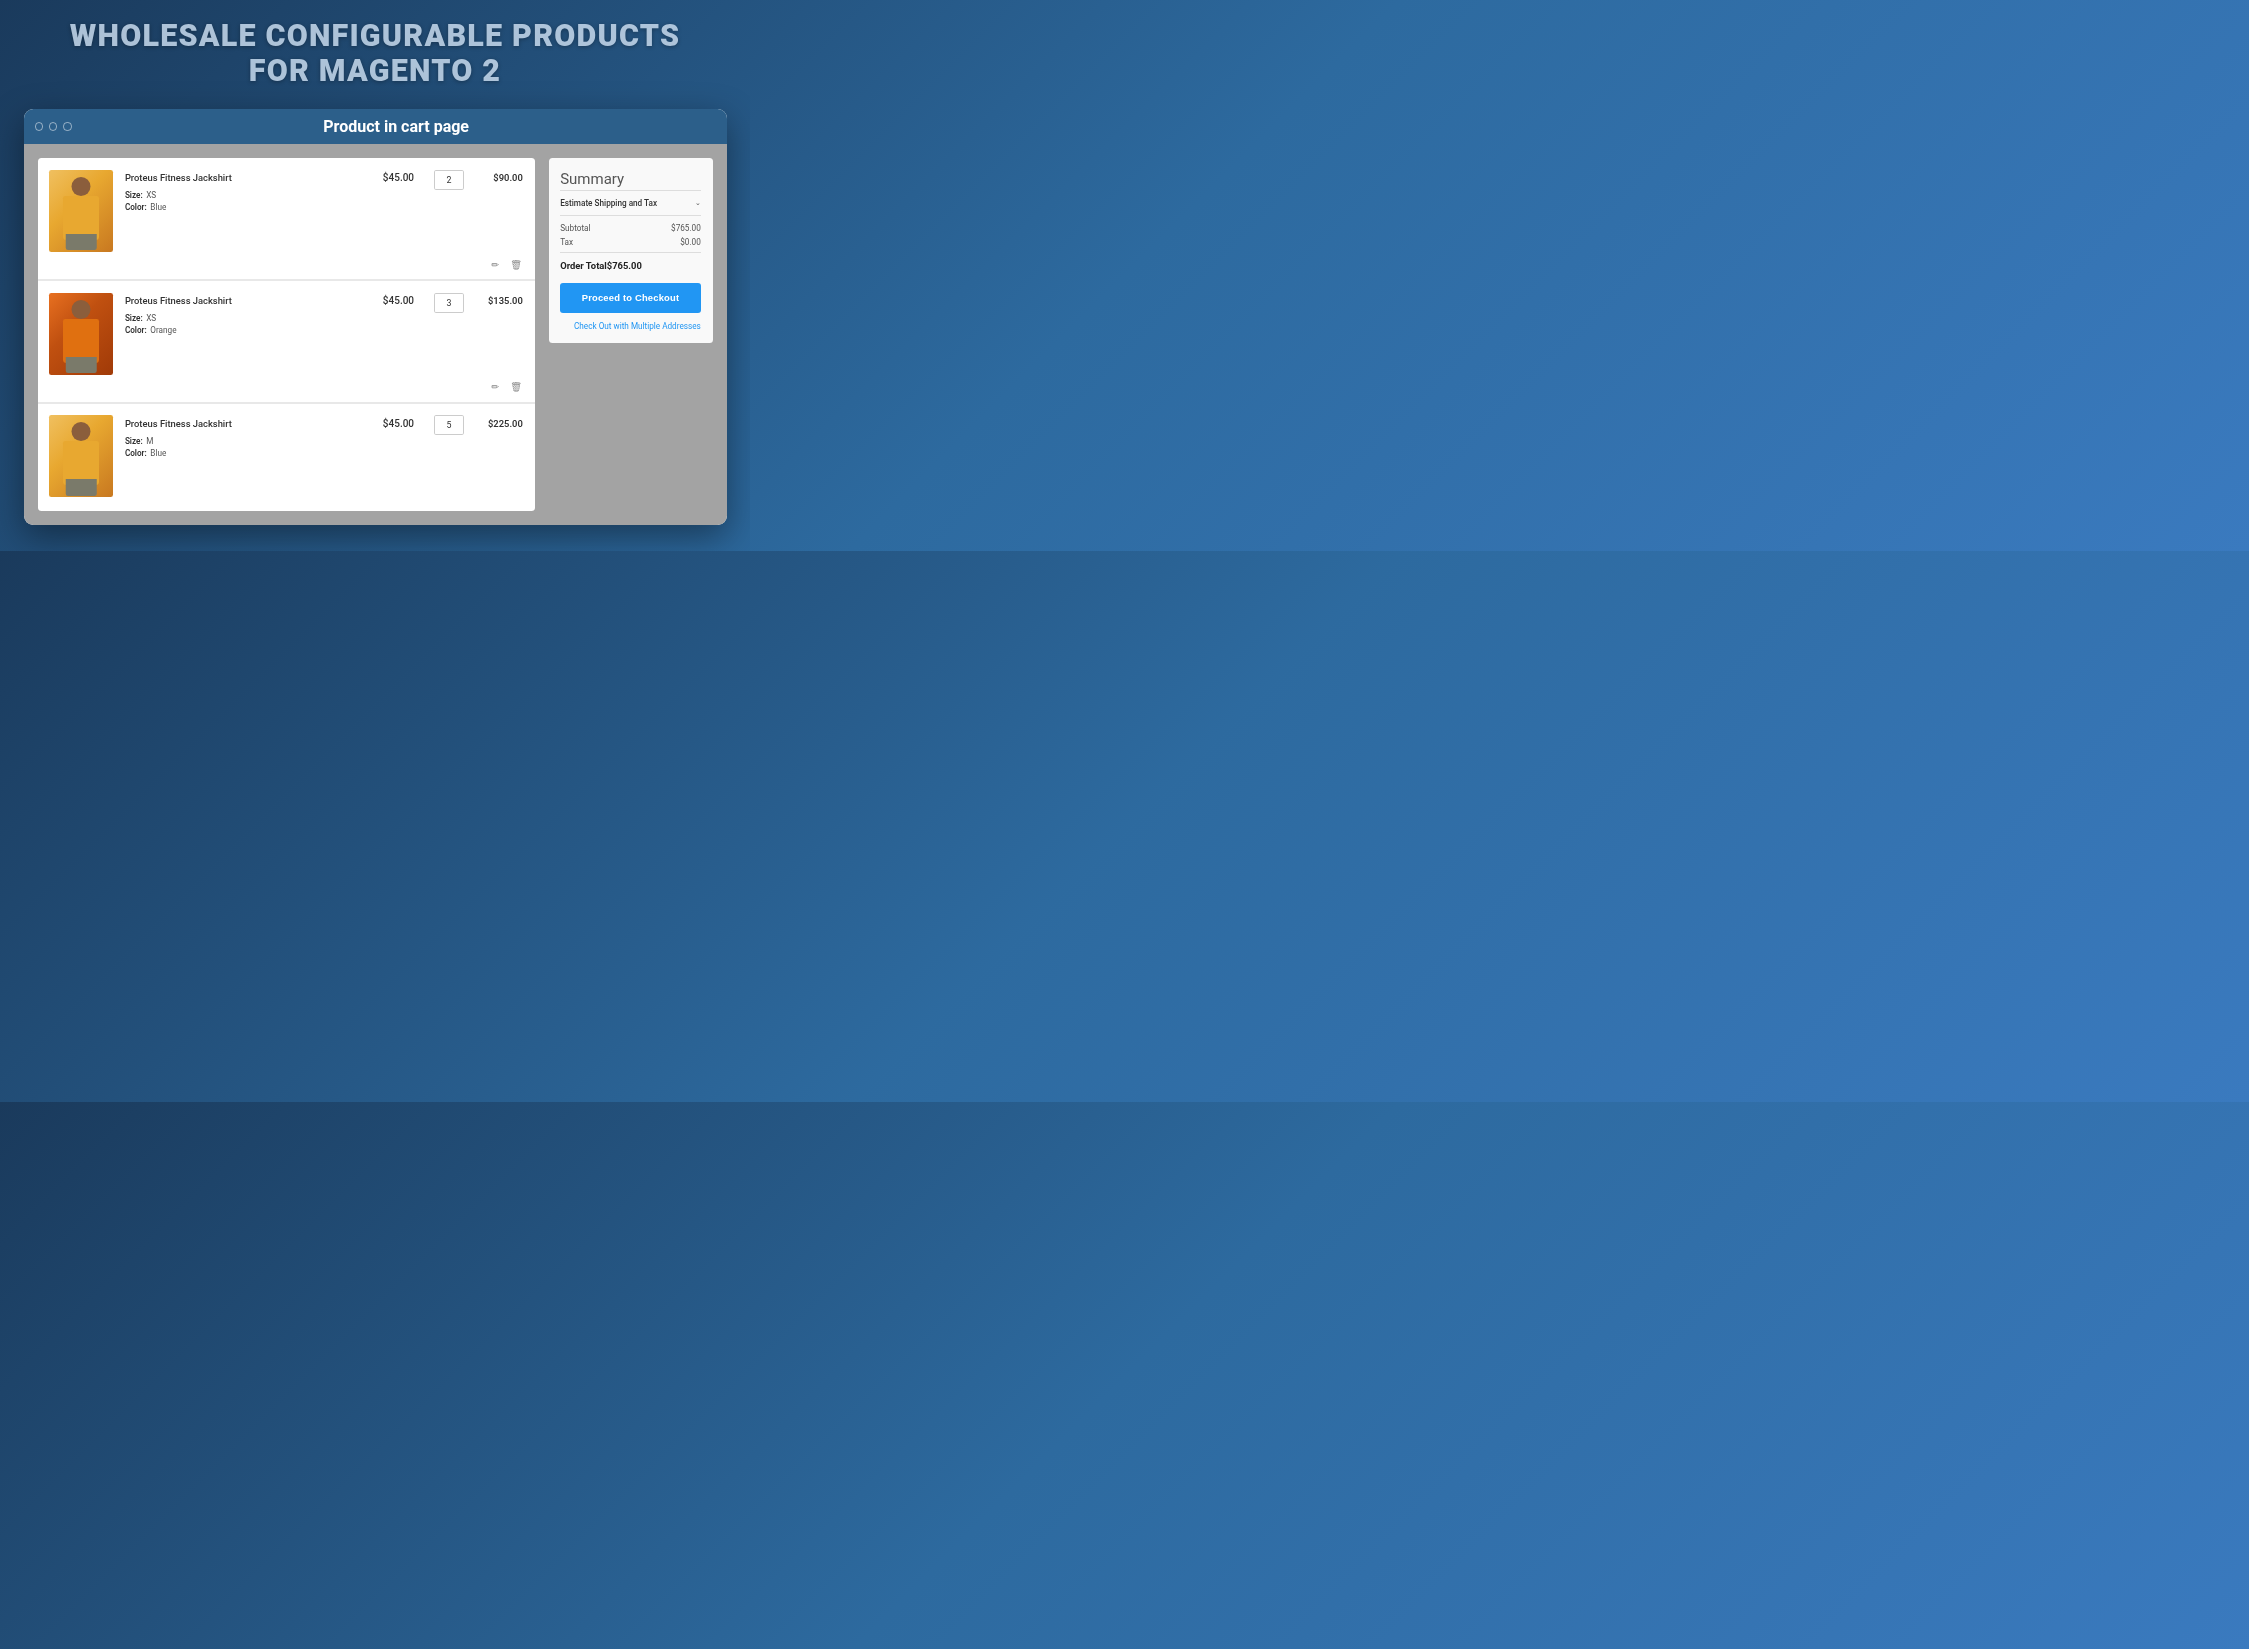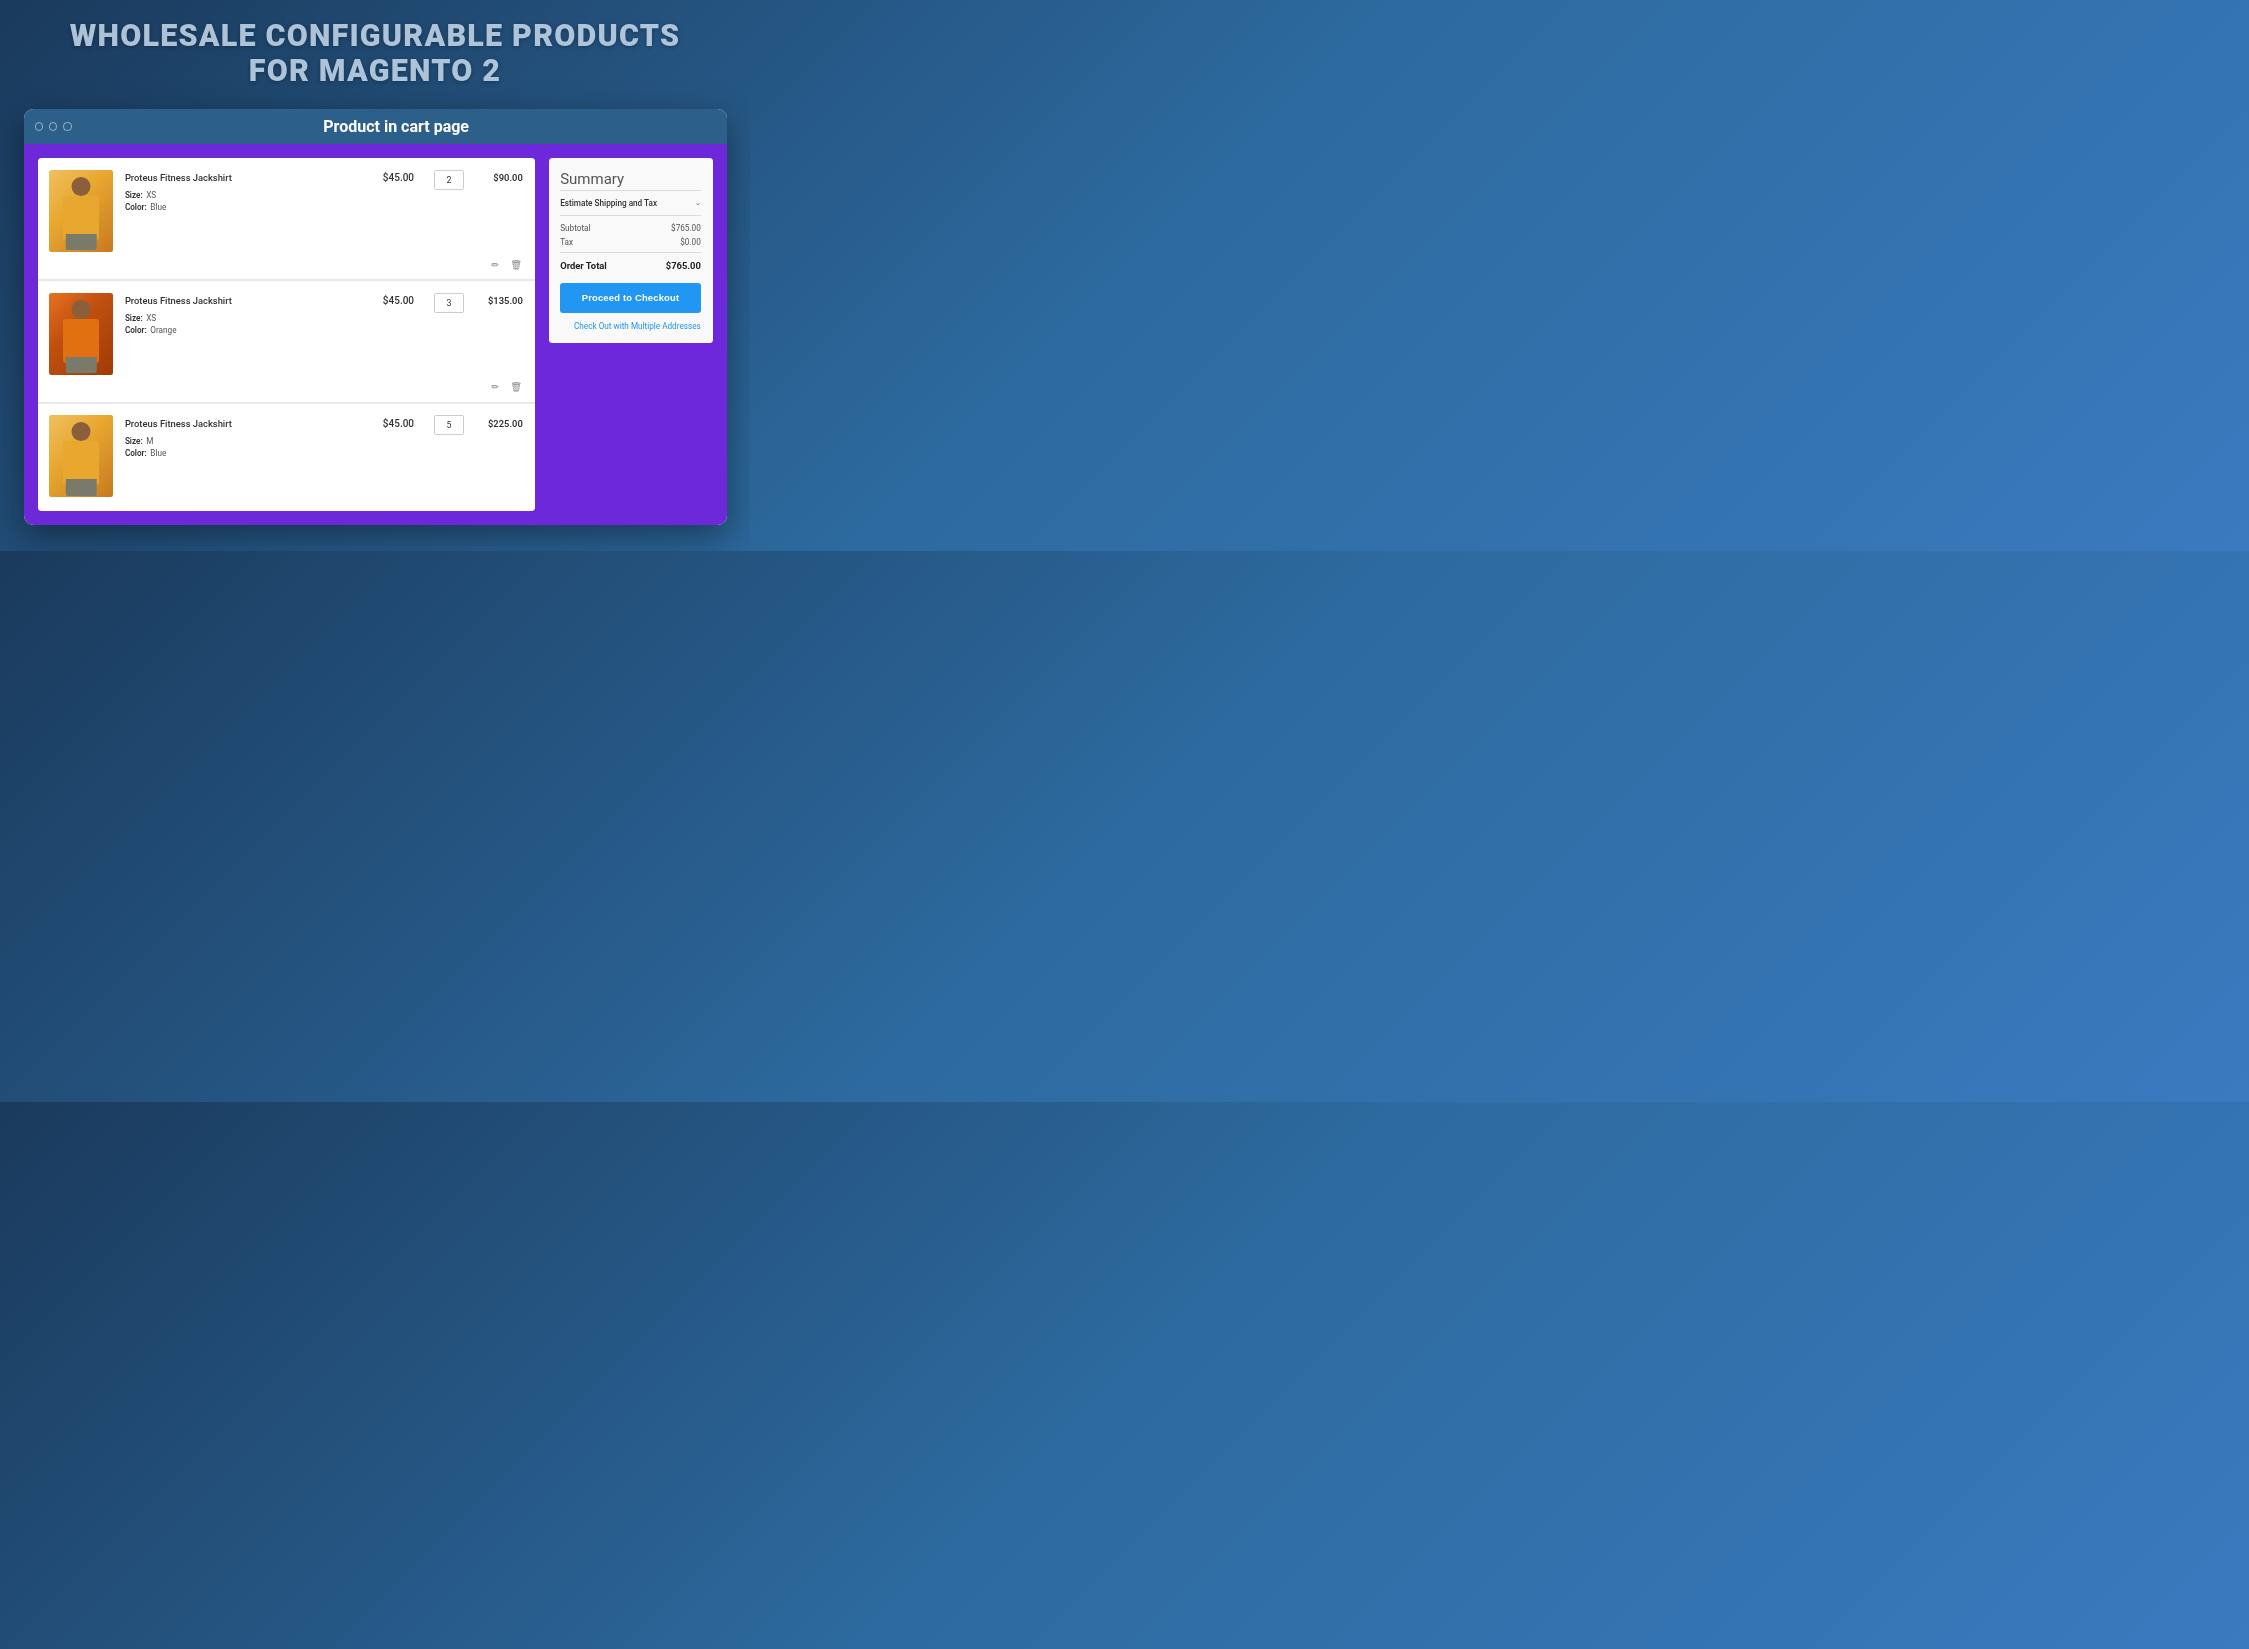--- a/index.html
+++ b/index.html
@@ -54,21 +54,21 @@
 
     .browser-title {
       flex: 1;
       text-align: center;
       color: #fff;
       font-size: 16px;
       font-weight: 700;
     }
 
     .browser-content {
-      background: #6d28d9;
+      background: #a3a3a3;
       display: flex;
       gap: 0;
       padding: 14px;
       align-items: flex-start;
     }
 
     .cart-items {
       flex: 1;
       background: #fff;
       border-radius: 3.5px;
@@ -247,21 +247,20 @@
     .summary-line {
       display: flex;
       justify-content: space-between;
       font-size: 8.2px;
       color: #555;
       margin-bottom: 4.7px;
     }
 
     .summary-total {
       display: flex;
-      justify-content: space-between;
       font-size: 9.4px;
       font-weight: 700;
       color: #222;
       padding-top: 7px;
       border-top: 0.6px solid #ddd;
       margin-bottom: 11.7px;
     }
 
     .checkout-btn {
       width: 100%;

